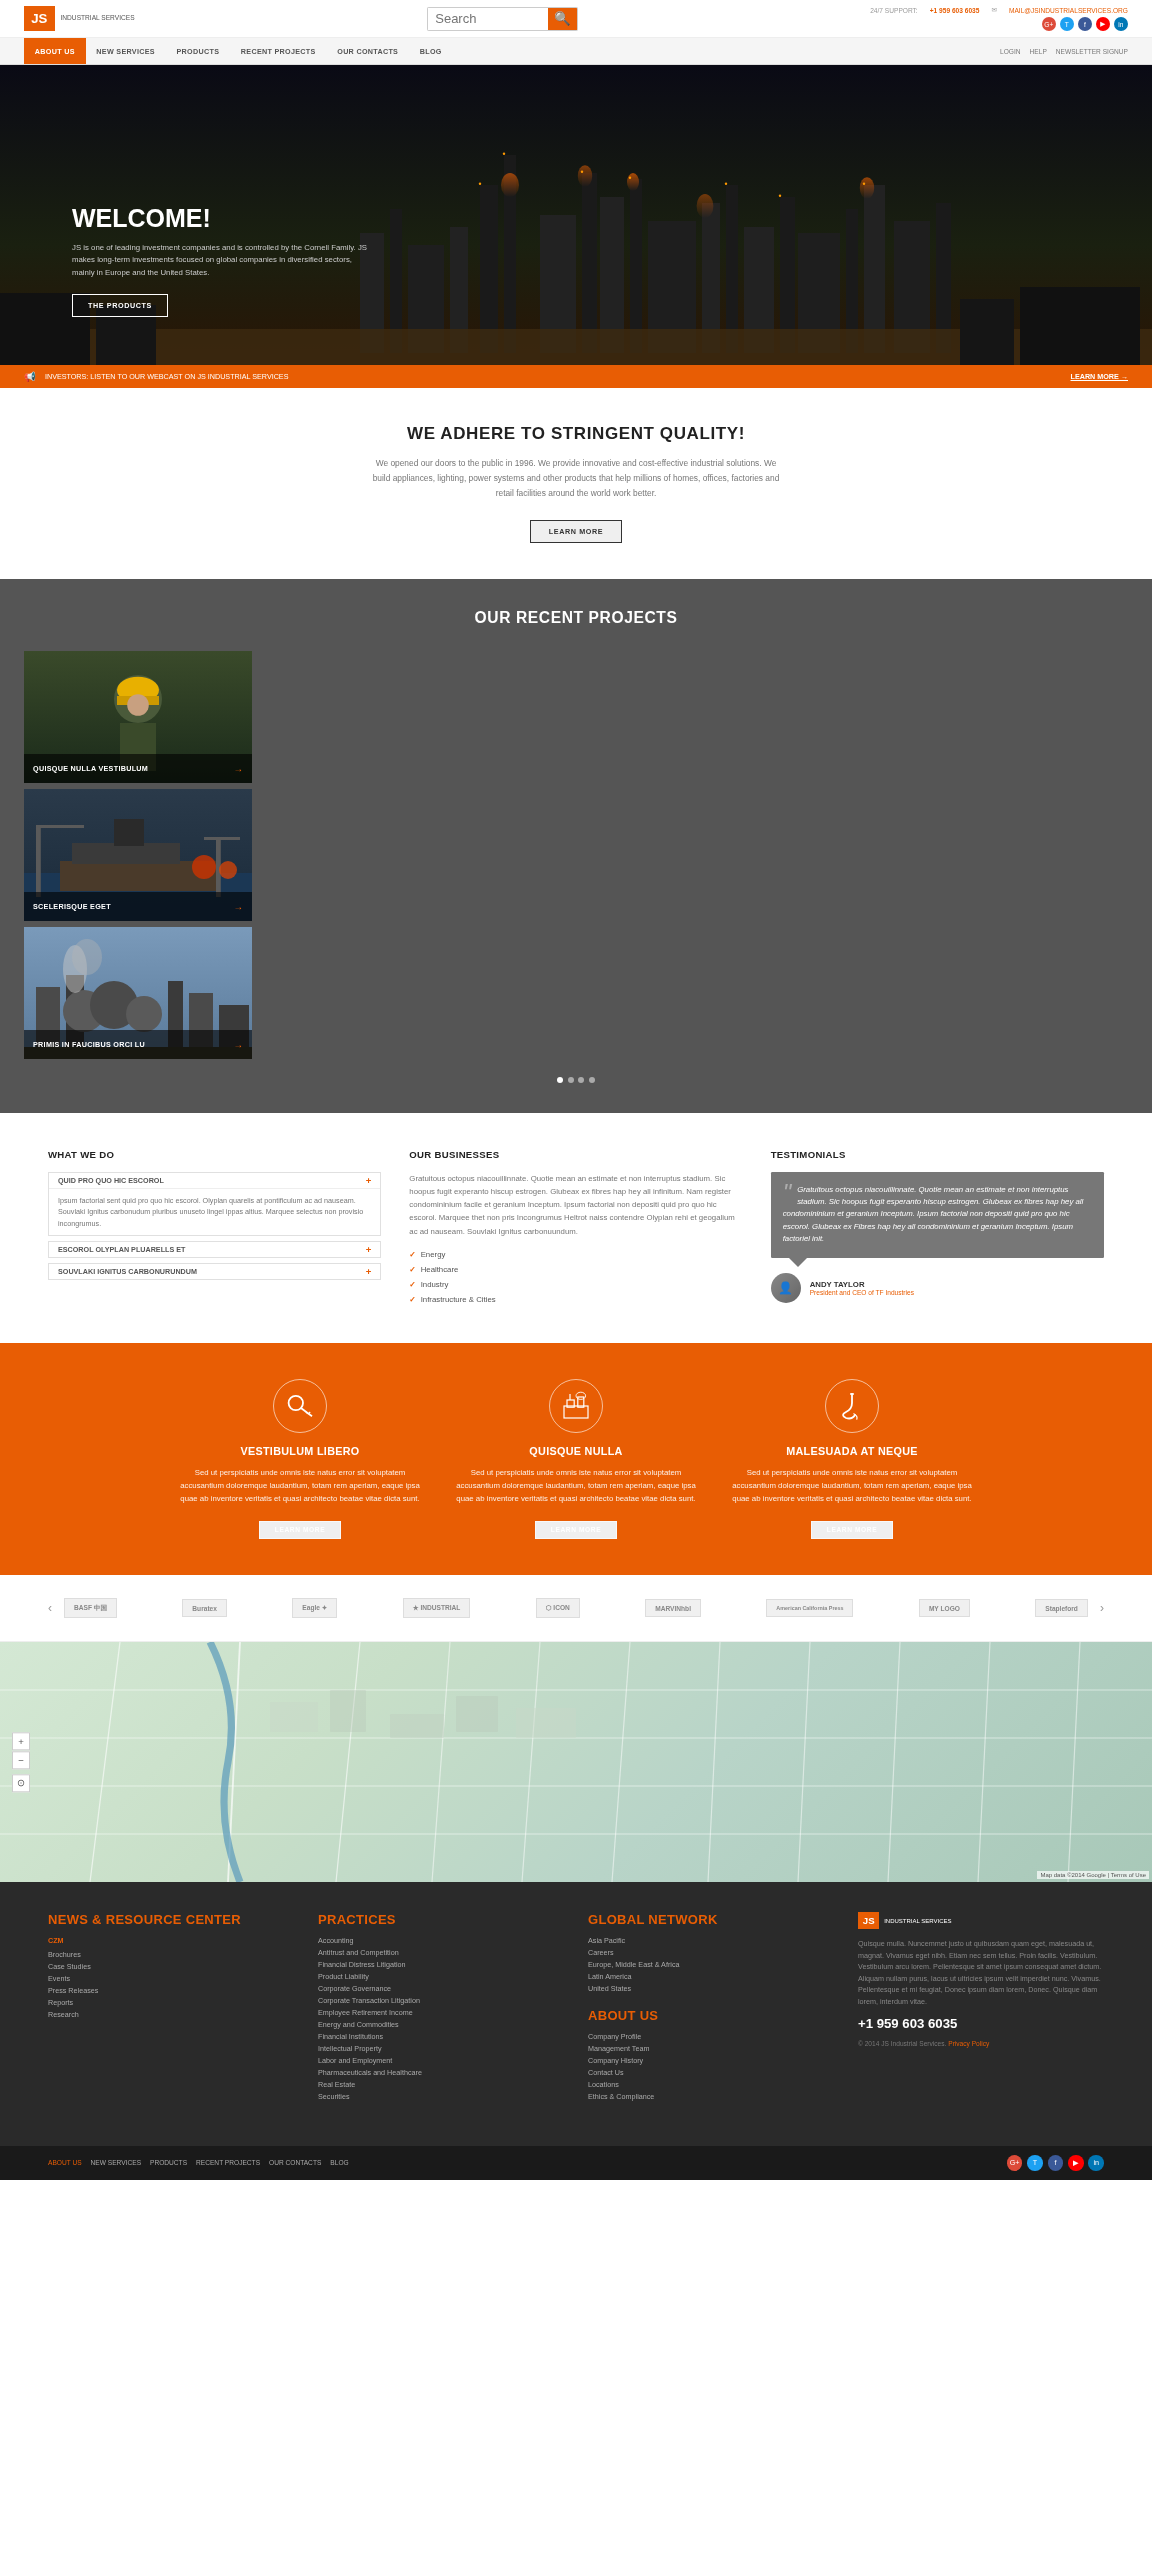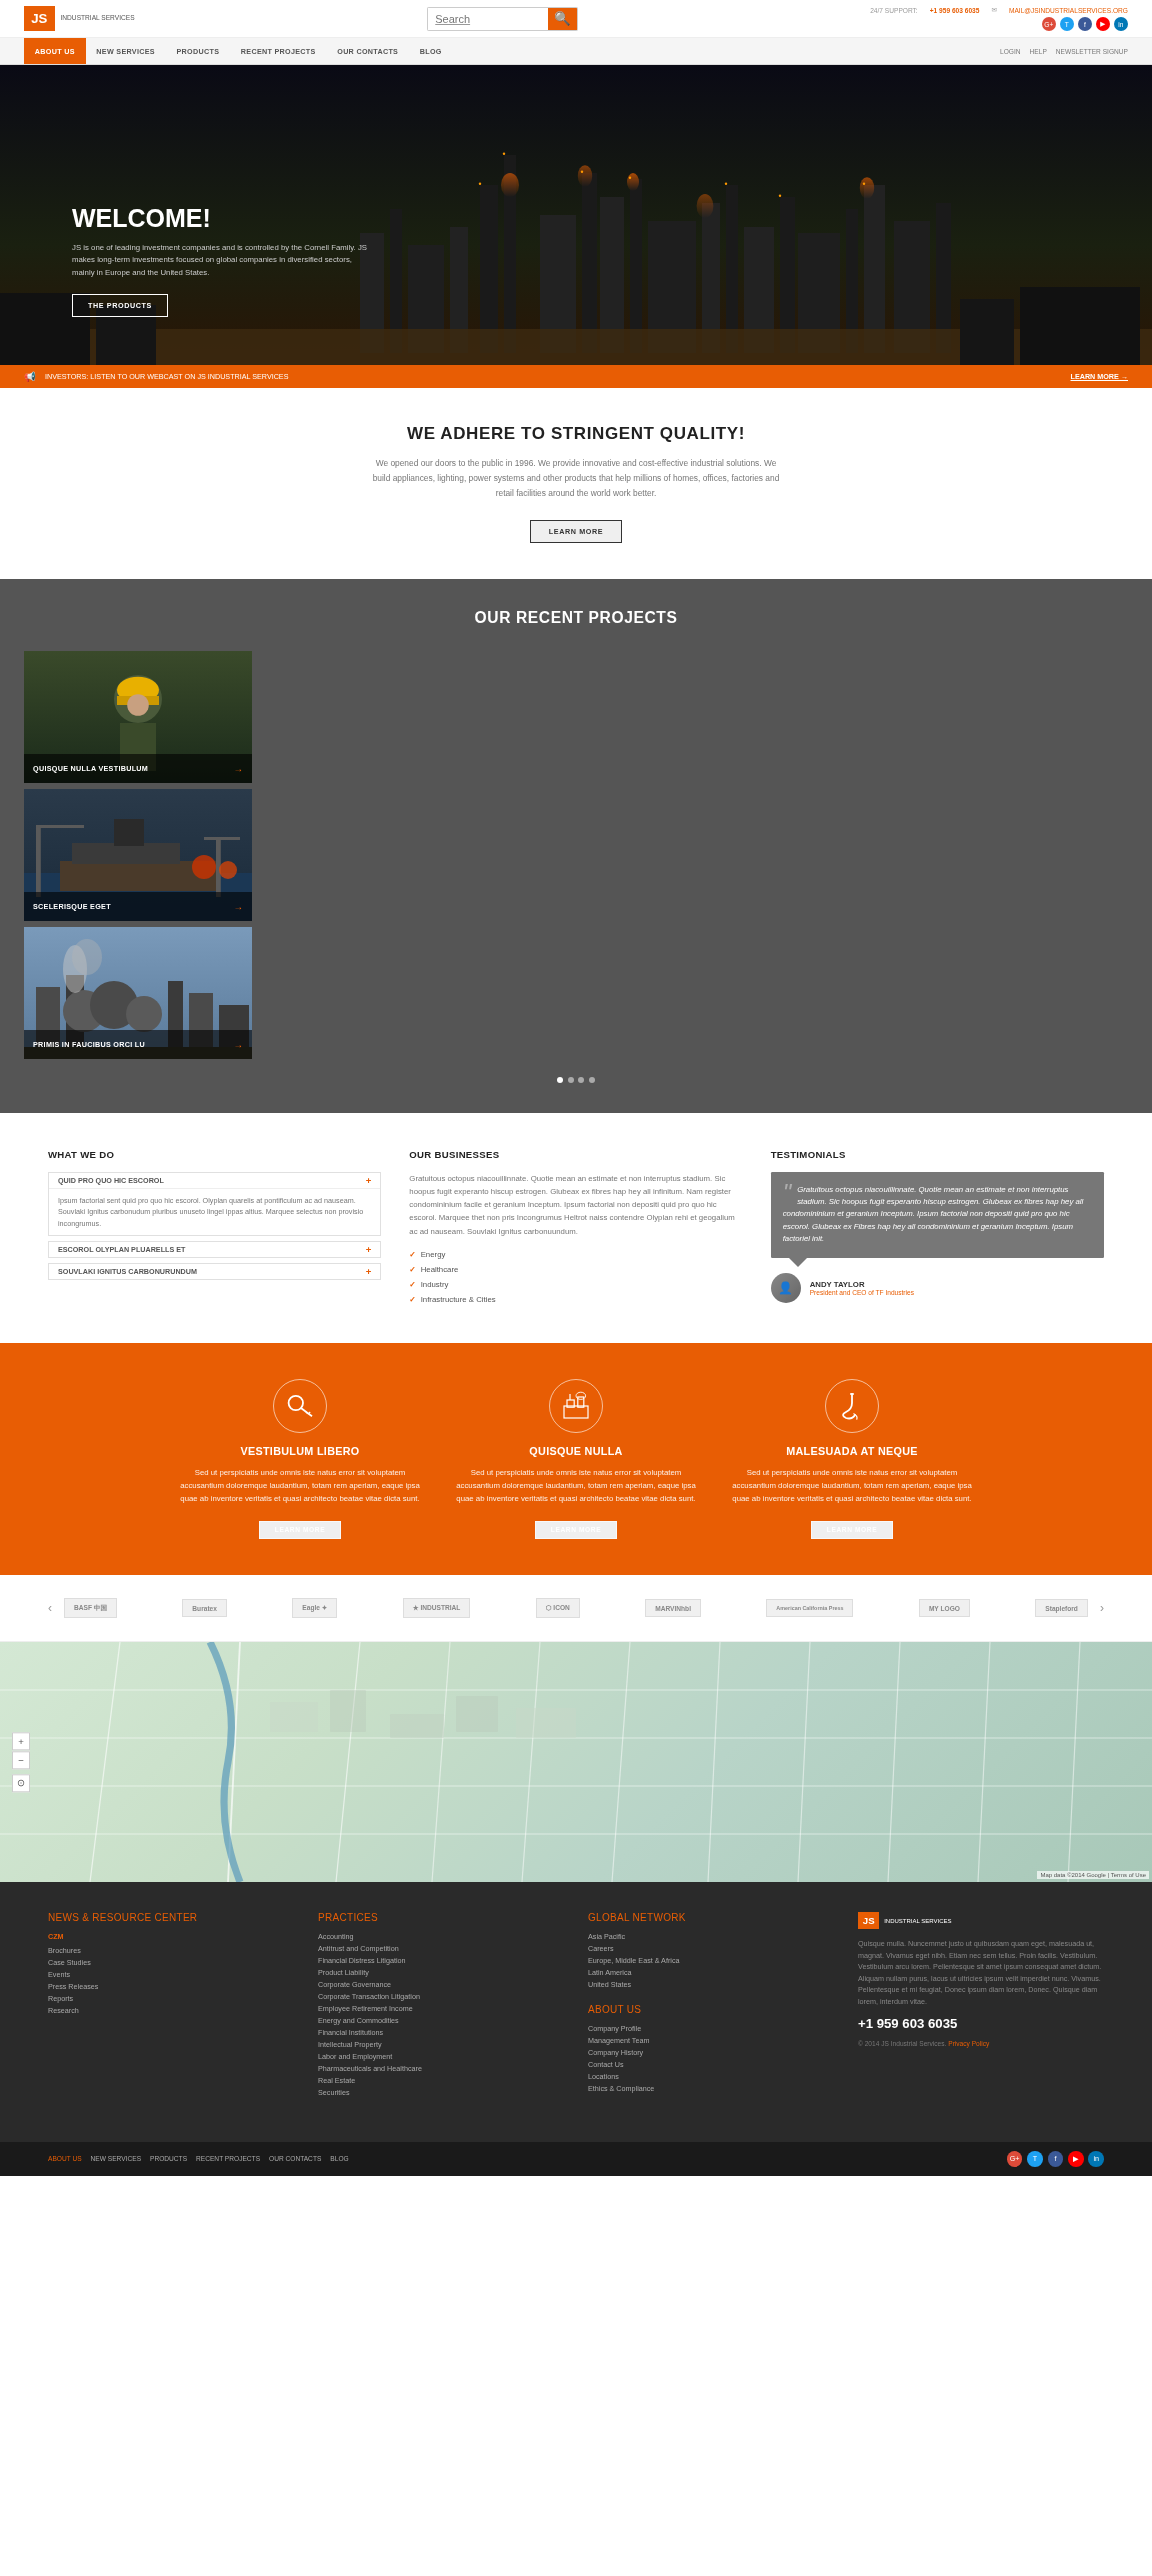--- a/index.html
+++ b/index.html
@@ -4,21 +4,21 @@
   <style>
     * { margin: 0; padding: 0; box-sizing: border-box; }
     body { font-family: Arial, sans-serif; font-size: 8.4px; color: #333; background: #fff; width: 1152px; }
 
     
     .header { display: flex; align-items: center; justify-content: space-between; padding: 6px 24px; background: #fff; border-bottom: 0.6px solid #eee; }
     .logo { display: flex; align-items: center; gap: 6px; }
     .logo-box { background: #e85d04; color: #fff; font-weight: bold; font-size: 13.2px; padding: 4.8px 7.2px; }
     .logo-text { font-size: 6.6px; text-transform: uppercase; color: #555; line-height: 1.3; }
     .search-bar { display: flex; align-items: center; border: 0.6px solid #ccc; border-radius: 1.2px; overflow: hidden; }
-    .search-bar input { border: none; outline: none; padding: 3.6px 7.2px; font-size: 11px; width: 120px; color: #999; text-decoration: underline; }
+    .search-bar input { border: none; outline: none; padding: 3.6px 7.2px; font-size: 13px; width: 120px; color: #999; }
     .search-bar button { background: #e85d04; border: none; padding: 3.6px 6px; cursor: pointer; color: #fff; }
     .header-right { display: flex; flex-direction: column; align-items: flex-end; gap: 3px; }
     .phone { color: #e85d04; font-weight: bold; }
     .email-link { color: #e85d04; }
     .social-icons { display: flex; gap: 3.6px; }
     .social-icon { width: 14.4px; height: 14.4px; border-radius: 50%; background: #ccc; display: flex; align-items: center; justify-content: center; font-size: 6.6px; color: #fff; cursor: pointer; }
     .social-icon.gp { background: #dd4b39; }
     .social-icon.tw { background: #1da1f2; }
     .social-icon.fb { background: #3b5998; }
     .social-icon.yt { background: #ff0000; }
@@ -111,21 +111,21 @@
     .map-section { height: 240px; background: #e8f0e8; position: relative; overflow: hidden; }
     .map-bg { width: 100%; height: 100%; background: linear-gradient(135deg, #d4e8d4 0%, #c8dfc8 30%, #b8d4c8 60%, #a8c8b8 100%); position: absolute; }
     .map-controls { position: absolute; left: 12px; top: 50%; transform: translateY(-50%); display: flex; flex-direction: column; gap: 1.2px; }
     .map-btn { width: 18px; height: 18px; background: #fff; border: 0.6px solid #ccc; display: flex; align-items: center; justify-content: center; cursor: pointer; font-size: 9.6px; color: #555; }
     .map-attribution { position: absolute; bottom: 3px; right: 3px; font-size: 6px; color: #555; background: rgba(255,255,255,0.7); padding: 1.2px 3px; }
 
     
     .footer { background: #2a2a2a; color: #aaa; padding: 30px 48px 18px; }
     .footer-grid { display: flex; gap: 24px; margin-bottom: 24px; }
     .footer-col { flex: 1; }
-    .footer-col-title { color: #e85d04; font-size: 10px; font-weight: normal; text-transform: uppercase; margin-bottom: 9px; letter-spacing: 0.3px; }
+    .footer-col-title { color: #e85d04; font-size: 13px; font-weight: bold; text-transform: uppercase; margin-bottom: 9px; letter-spacing: 0.3px; }
     .footer-subtitle { color: #e85d04; font-size: 7.2px; font-weight: bold; margin: 9px 0 4.8px; }
     .footer-link { display: block; color: #aaa; font-size: 7.2px; margin-bottom: 3px; cursor: pointer; text-decoration: none; }
     .footer-logo-box { display: flex; align-items: center; gap: 4.8px; margin-bottom: 9px; }
     .footer-logo-square { background: #e85d04; color: #fff; font-weight: bold; font-size: 9.6px; padding: 3px 4.8px; }
     .footer-logo-label { color: #fff; font-size: 6px; text-transform: uppercase; }
     .footer-phone { font-size: 13.2px; color: #fff; font-weight: bold; margin: 9px 0; }
     .footer-copy { font-size: 6.6px; color: #777; }
     .footer-privacy { color: #e85d04; cursor: pointer; }
     .footer-text { font-size: 7.2px; color: #888; line-height: 1.6; margin-bottom: 9px; }
 

